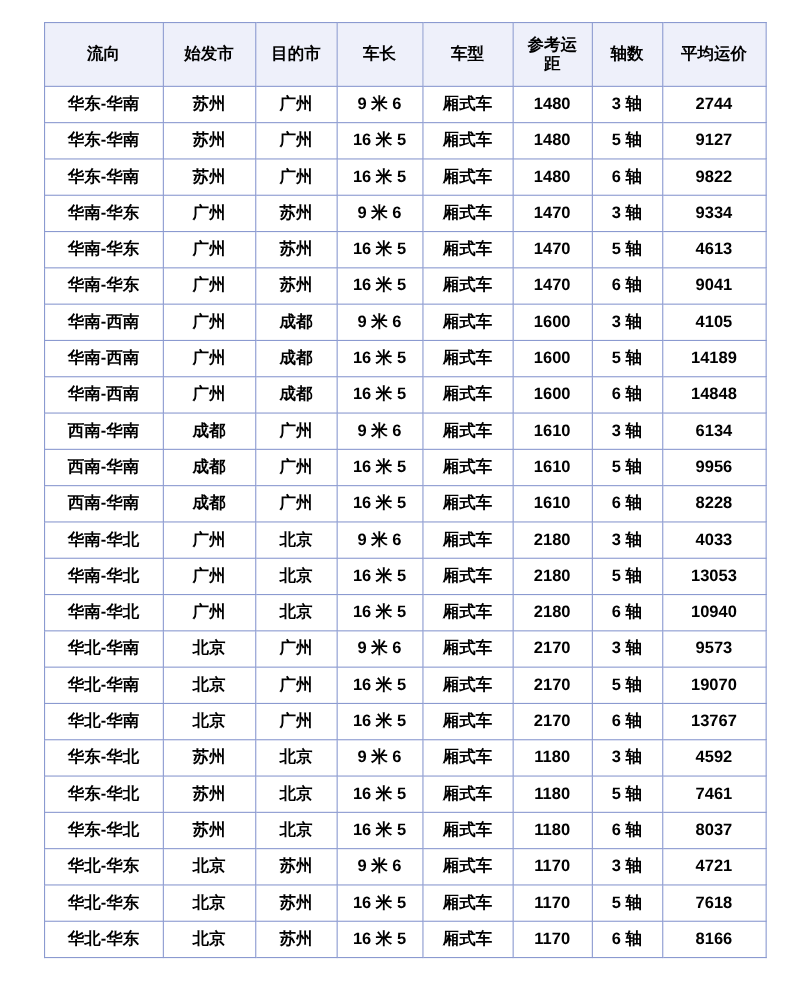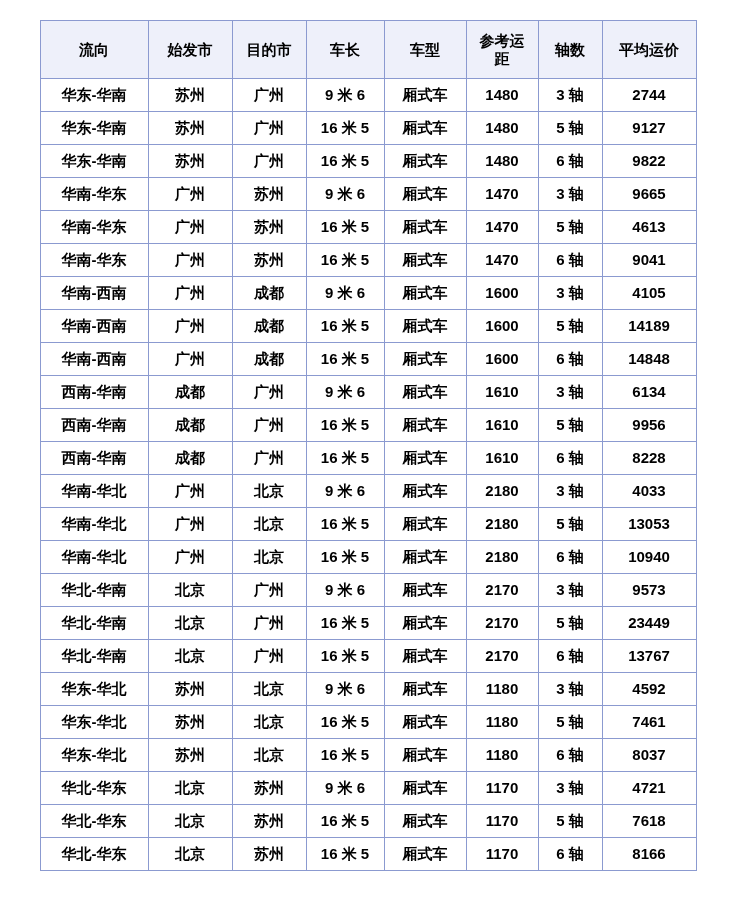--- a/index.html
+++ b/index.html
@@ -141,21 +141,21 @@
           <td>9822</td>
         </tr>
         <tr>
           <td>华南-华东</td>
           <td>广州</td>
           <td>苏州</td>
           <td>9 米 6</td>
           <td>厢式车</td>
           <td>1470</td>
           <td>3 轴</td>
-          <td>9665</td>
+          <td>9334</td>
         </tr>
         <tr>
           <td>华南-华东</td>
           <td>广州</td>
           <td>苏州</td>
           <td>16 米 5</td>
           <td>厢式车</td>
           <td>1470</td>
           <td>5 轴</td>
           <td>4613</td>
@@ -271,21 +271,21 @@
           <td>9573</td>
         </tr>
         <tr>
           <td>华北-华南</td>
           <td>北京</td>
           <td>广州</td>
           <td>16 米 5</td>
           <td>厢式车</td>
           <td>2170</td>
           <td>5 轴</td>
-          <td>23449</td>
+          <td>19070</td>
         </tr>
         <tr>
           <td>华北-华南</td>
           <td>北京</td>
           <td>广州</td>
           <td>16 米 5</td>
           <td>厢式车</td>
           <td>2170</td>
           <td>6 轴</td>
           <td>13767</td>

